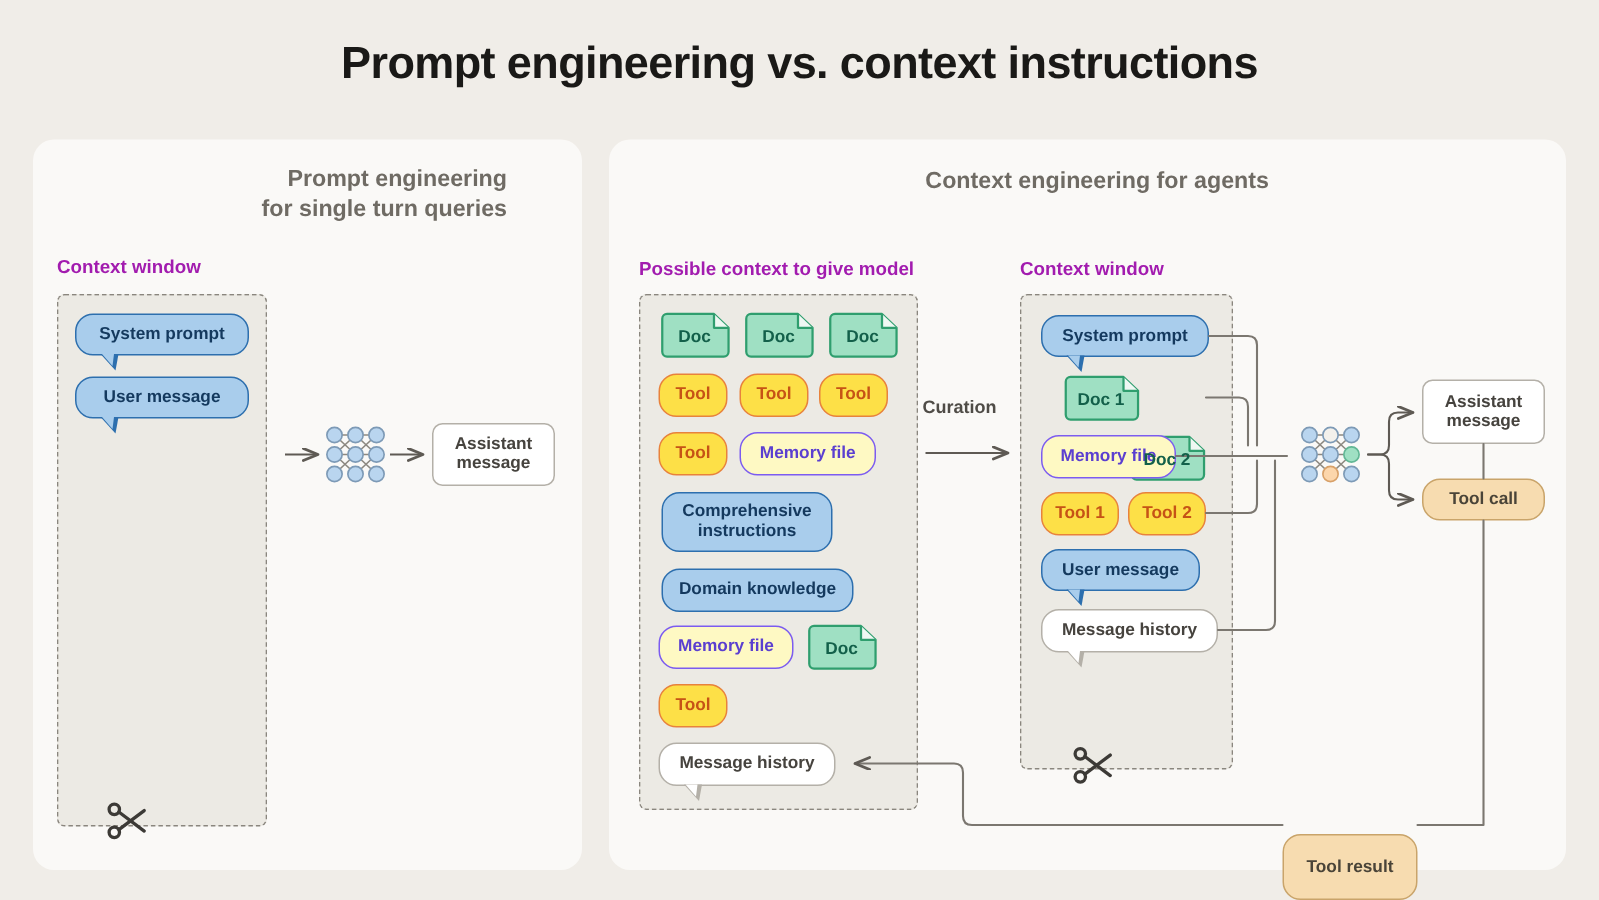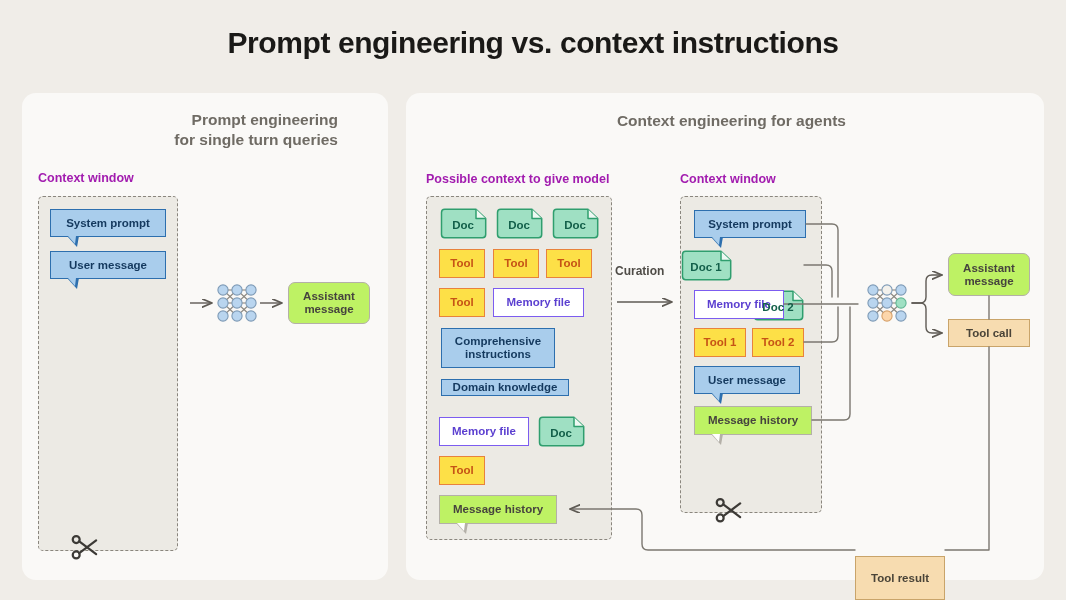--- a/index.html
+++ b/index.html
@@ -38,30 +38,30 @@
   .dashed {
     position:absolute; border:1.6px dashed #8a867e; border-radius:5px;
     background:#eceae4;
   }
   #ctx-left     { left:38px;  top:196px; width:140px; height:355px; }
   #ctx-possible { left:426px; top:196px; width:186px; height:344px; }
   #ctx-right    { left:680px; top:196px; width:142px; height:317px; }
 
   
   .node {
-    position:absolute; border-radius:0; border:1.5px solid;
+    position:absolute; border-radius:12px; border:1.5px solid;
     font-size:11.5px; font-weight:bold; line-height:13px;
     display:flex; align-items:center; justify-content:center;
     text-align:center; padding:0 6px; white-space:pre-line;
   }
   .blue   { background:#a9cdec; border-color:#2d6fae; color:#14395e; }
   .orange { background:#fde047; border-color:#e8823c; color:#c65316; }
-  .purple { background:#ffffff; border-color:#7c5cf0; color:#5b3fd0; }
+  .purple { background:#fef9c3; border-color:#7c5cf0; color:#5b3fd0; }
   .tan    { background:#f7dcb0; border-color:#c9a46a; color:#4a4438; }
-  .plain  { background:#bef264; border-color:#b4b0a8; color:#46433e; font-weight:bold; }
+  .plain  { background:#ffffff; border-color:#b4b0a8; color:#46433e; font-weight:bold; }
 
   
   .bubble::after, .bubble::before {
     content:""; position:absolute; width:0; height:0;
   }
   .bubble::before {
     left:16px; bottom:-11px;
     border-left:10px solid transparent; border-right:2px solid transparent;
     border-top:11px solid; border-top-color:inherit;
   }
@@ -198,21 +198,21 @@
 <div class="node orange" style="left:439px; top:249px; width:46px; height:29px;">Tool</div>
 <div class="node orange" style="left:493px; top:249px; width:46px; height:29px;">Tool</div>
 <div class="node orange" style="left:546px; top:249px; width:46px; height:29px;">Tool</div>
 
 <div class="node orange" style="left:439px; top:288px; width:46px; height:29px;">Tool</div>
 <div class="node purple" style="left:493px; top:288px; width:91px; height:29px;">Memory file</div>
 
 <div class="node blue" style="left:441px; top:328px; width:114px; height:40px;">Comprehensive
 instructions</div>
 
-<div class="node blue" style="left:441px; top:379px; width:128px; height:17px;">Domain knowledge</div>
+<div class="node blue" style="left:441px; top:379px; width:128px; height:29px;">Domain knowledge</div>
 
 <div class="node purple" style="left:439px; top:417px; width:90px; height:29px;">Memory file</div>
 
 <div class="doc" style="left:537px; top:416px; width:48px; height:31px;">
   <svg class="doc-shape" viewBox="0 0 48 31" preserveAspectRatio="none">
     <path d="M2.5,4.5 A3.2,3.2 0 0 1 5.7,1.3 L37,1.3 L46.7,10.5 L46.7,26.5 A3.2,3.2 0 0 1 43.5,29.7 L5.7,29.7 A3.2,3.2 0 0 1 2.5,26.5 Z" fill="#9fe0c3" stroke="#2f9e6e" stroke-width="1.5" stroke-linejoin="round"></path>
     <path d="M37,1.3 L37,10.5 L46.7,10.5" fill="#eff8f3" stroke="#2f9e6e" stroke-width="1.5" stroke-linejoin="round"></path>
   </svg>
   <span class="doc-label">Doc</span>
 </div>
@@ -221,21 +221,21 @@
 
 <div class="node plain bubble" style="left:439px; top:495px; width:118px; height:29px;">Message history</div>
 
 <div class="curation-label" style="left:615px; top:264px;">Curation</div>
 <svg class="ov">
   <line x1="617" y1="302" x2="672" y2="302" stroke="#5e5a54" stroke-width="1.4" marker-end="url(#ar)"></line>
 </svg>
 
 <div class="node blue bubble" style="left:694px; top:210px; width:112px; height:28px;">System prompt</div>
 
-<div class="doc" style="left:680px; top:250px; width:52px; height:31px;">
+<div class="doc" style="left:708px; top:250px; width:52px; height:31px;">
   <svg class="doc-shape" viewBox="0 0 52 31" preserveAspectRatio="none">
     <path d="M2.5,4.5 A3.2,3.2 0 0 1 5.7,1.3 L41,1.3 L50.7,10.5 L50.7,26.5 A3.2,3.2 0 0 1 47.5,29.7 L5.7,29.7 A3.2,3.2 0 0 1 2.5,26.5 Z" fill="#9fe0c3" stroke="#2f9e6e" stroke-width="1.5" stroke-linejoin="round"></path>
     <path d="M41,1.3 L41,10.5 L50.7,10.5" fill="#eff8f3" stroke="#2f9e6e" stroke-width="1.5" stroke-linejoin="round"></path>
   </svg>
   <span class="doc-label">Doc 1</span>
 </div>
 
 <div class="doc" style="left:752px; top:250px; width:52px; height:31px;margin-top:40px;">
   <svg class="doc-shape" viewBox="0 0 52 31" preserveAspectRatio="none">
     <path d="M2.5,4.5 A3.2,3.2 0 0 1 5.7,1.3 L41,1.3 L50.7,10.5 L50.7,26.5 A3.2,3.2 0 0 1 47.5,29.7 L5.7,29.7 A3.2,3.2 0 0 1 2.5,26.5 Z" fill="#9fe0c3" stroke="#2f9e6e" stroke-width="1.5" stroke-linejoin="round"></path>

